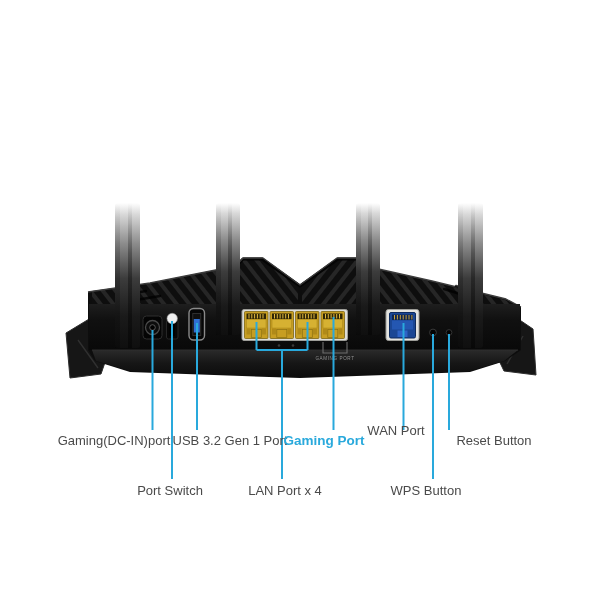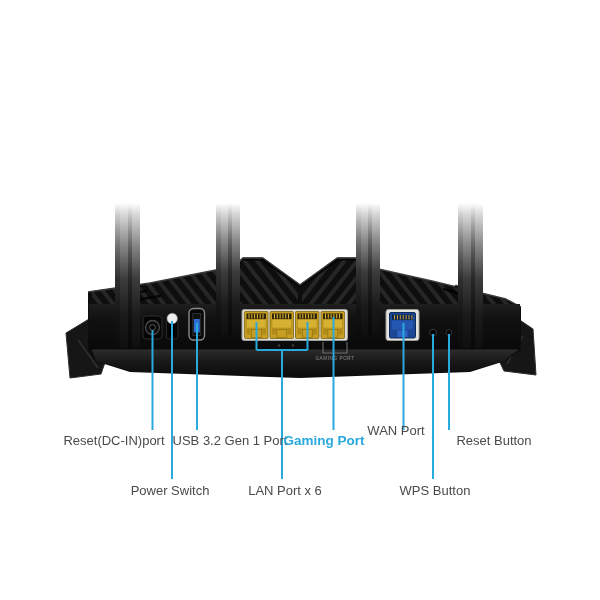--- a/index.html
+++ b/index.html
@@ -188,21 +188,21 @@
     <line x1="172" y1="321" x2="172" y2="479"></line>
     <line x1="197" y1="323" x2="197" y2="430"></line>
     <path d="M256.5,322 V350 M307.5,322 V350 M256.5,350 H307.5 M282,350 V479"></path>
     <line x1="333.5" y1="317" x2="333.5" y2="430"></line>
     <line x1="403.5" y1="323" x2="403.5" y2="430"></line>
     <line x1="433" y1="334" x2="433" y2="479"></line>
     <line x1="449" y1="334" x2="449" y2="430"></line>
   </g>
 </svg>
 
-  <div class="lbl" style="left:114px;top:434px">Reset(DC-IN)port</div>
+  <div class="lbl" style="left:114px;top:434px">Gaming(DC-IN)port</div>
   <div class="lbl" style="left:230px;top:434px">USB 3.2 Gen 1 Port</div>
   <div class="lbl accent" style="left:324px;top:433px">Gaming Port</div>
   <div class="lbl" style="left:396px;top:424px">WAN Port</div>
   <div class="lbl" style="left:494px;top:434px">Reset Button</div>
-  <div class="lbl" style="left:170px;top:484px">Power Switch</div>
-  <div class="lbl" style="left:285px;top:484px">LAN Port x 6</div>
-  <div class="lbl" style="left:435px;top:484px">WPS Button</div>
+  <div class="lbl" style="left:170px;top:484px">Port Switch</div>
+  <div class="lbl" style="left:285px;top:484px">LAN Port x 4</div>
+  <div class="lbl" style="left:426px;top:484px">WPS Button</div>
 </div>
 
 </body></html>

